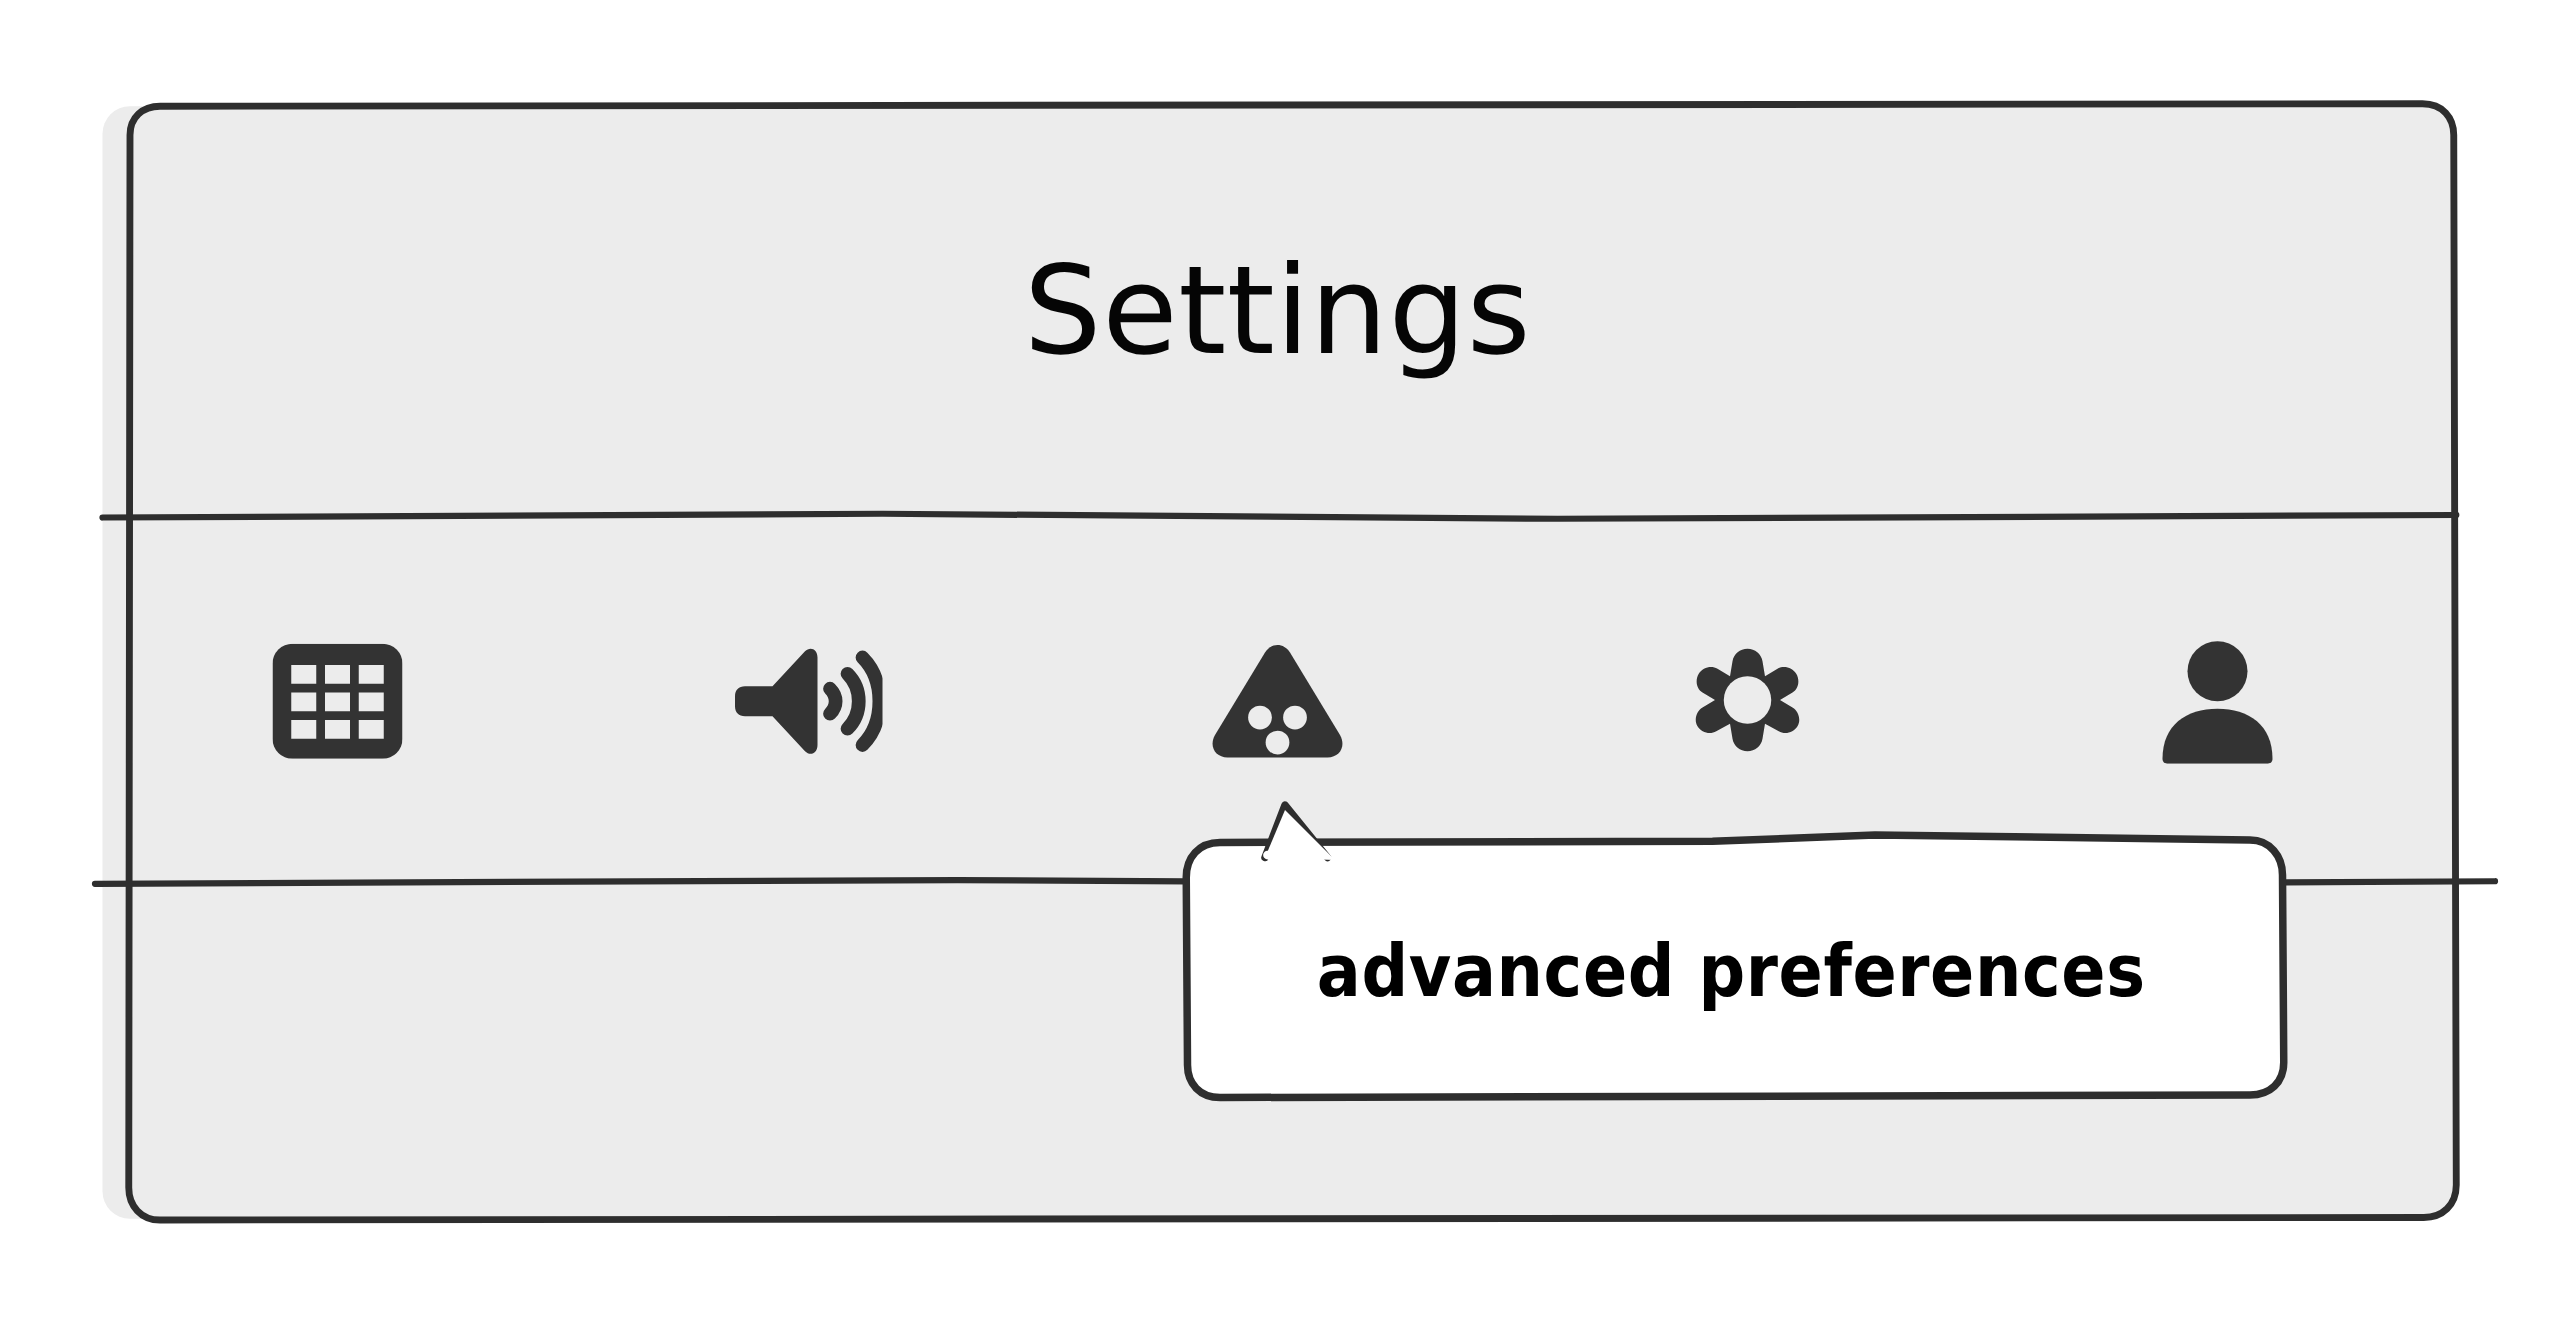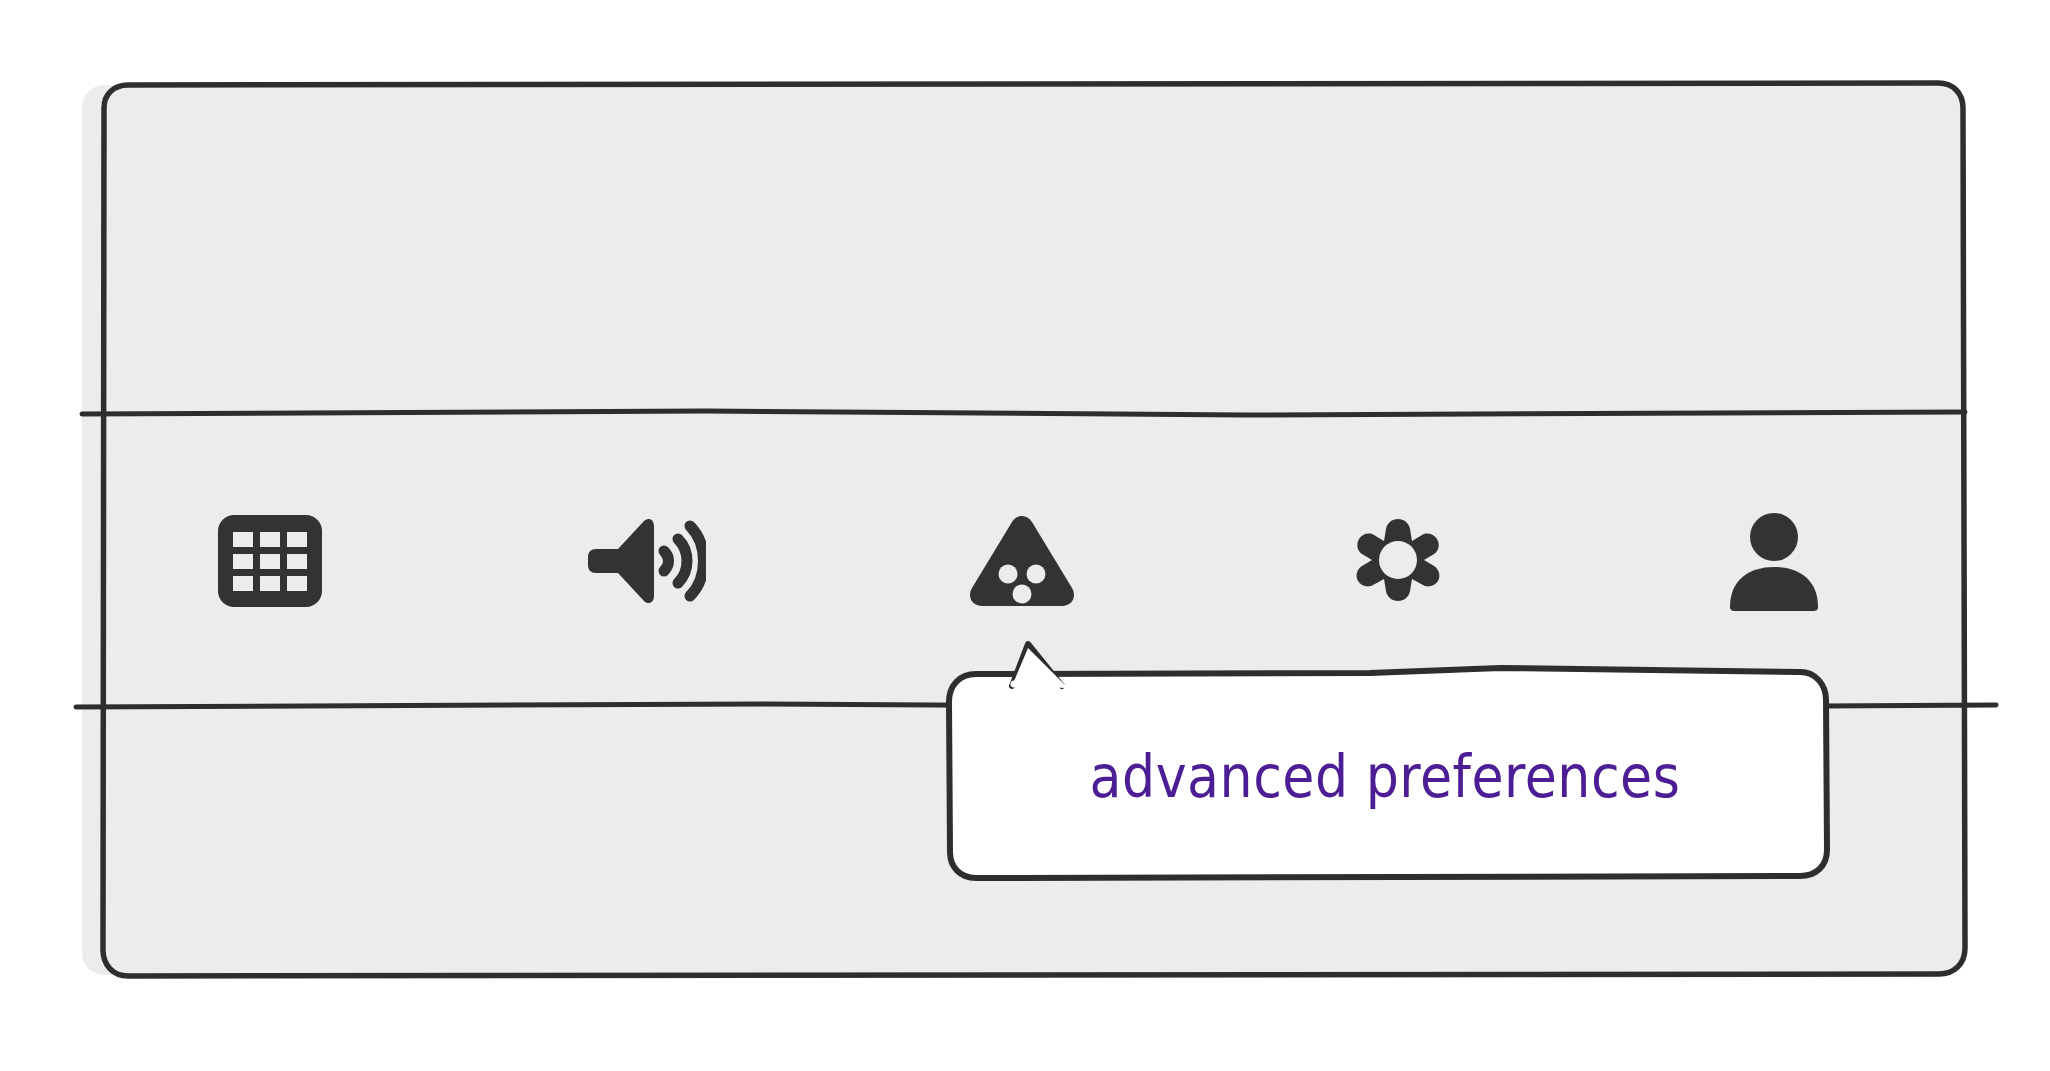--- a/index.html
+++ b/index.html
@@ -132,22 +132,22 @@
     position: absolute;
     left: 0;
     top: 32px;
     width: 890px;
     height: 210px;
     display: flex;
     align-items: center;
     justify-content: center;
     font-family: "DejaVu Sans Condensed", "DejaVu Sans", sans-serif;
     font-size: 58px;
-    font-weight: 400;
-    color: #4c1d95;
+    font-weight: 700;
+    color: #000000;
     letter-spacing: 0.5px;
     user-select: none;
     pointer-events: none;
   }
 </style>
 </head>
 <body>
 
 <div id="stage">
 
@@ -168,20 +168,23 @@
     </svg>
 
     <svg class="divider-svg" width="1920" height="940" viewBox="0 0 1920 940" aria-hidden="true">
       <path d="M 16 350 L 640 347 L 1180 351 L 1899 348" fill="none" stroke="#2e2e2e" stroke-width="5" stroke-linecap="round" stroke-linejoin="round"></path>
     </svg>
 
     <svg class="divider-svg" width="1920" height="940" viewBox="0 0 1920 940" aria-hidden="true">
       <path d="M 10 643 L 700 640 L 1400 644 L 1930 641" fill="none" stroke="#2e2e2e" stroke-width="5" stroke-linecap="round" stroke-linejoin="round"></path>
     </svg>
 
+    <div class="title-region">
+      <div class="panel-title">Settings</div>
+    </div>
 
     <div class="toolbar-region">
 
       <div class="toolbar-item">
         <svg width="104" height="92" viewBox="0 0 104 92">
           <rect x="0" y="0" width="104" height="92" rx="16" ry="16" class="icon-fill"></rect>
           <rect x="15" y="17" width="20" height="15" fill="#ececec"></rect>
           <rect x="42" y="17" width="20" height="15" fill="#ececec"></rect>
           <rect x="69" y="17" width="20" height="15" fill="#ececec"></rect>
           <rect x="15" y="39" width="20" height="15" fill="#ececec"></rect>

